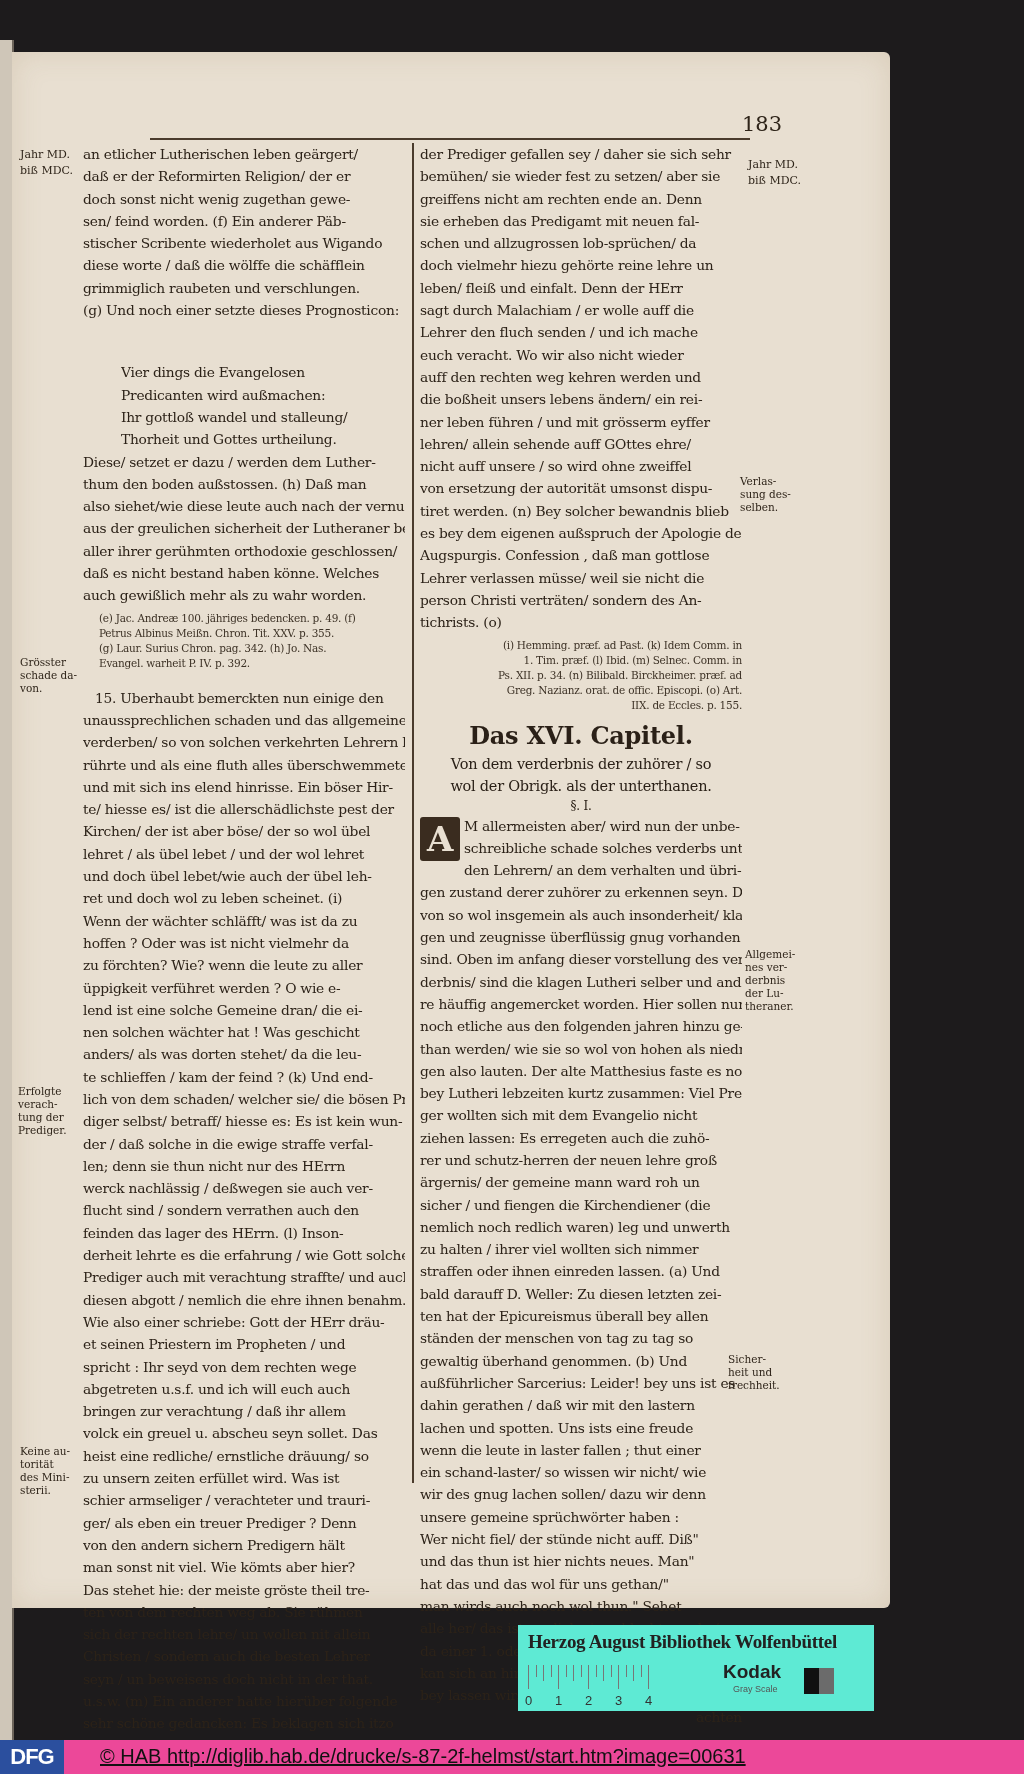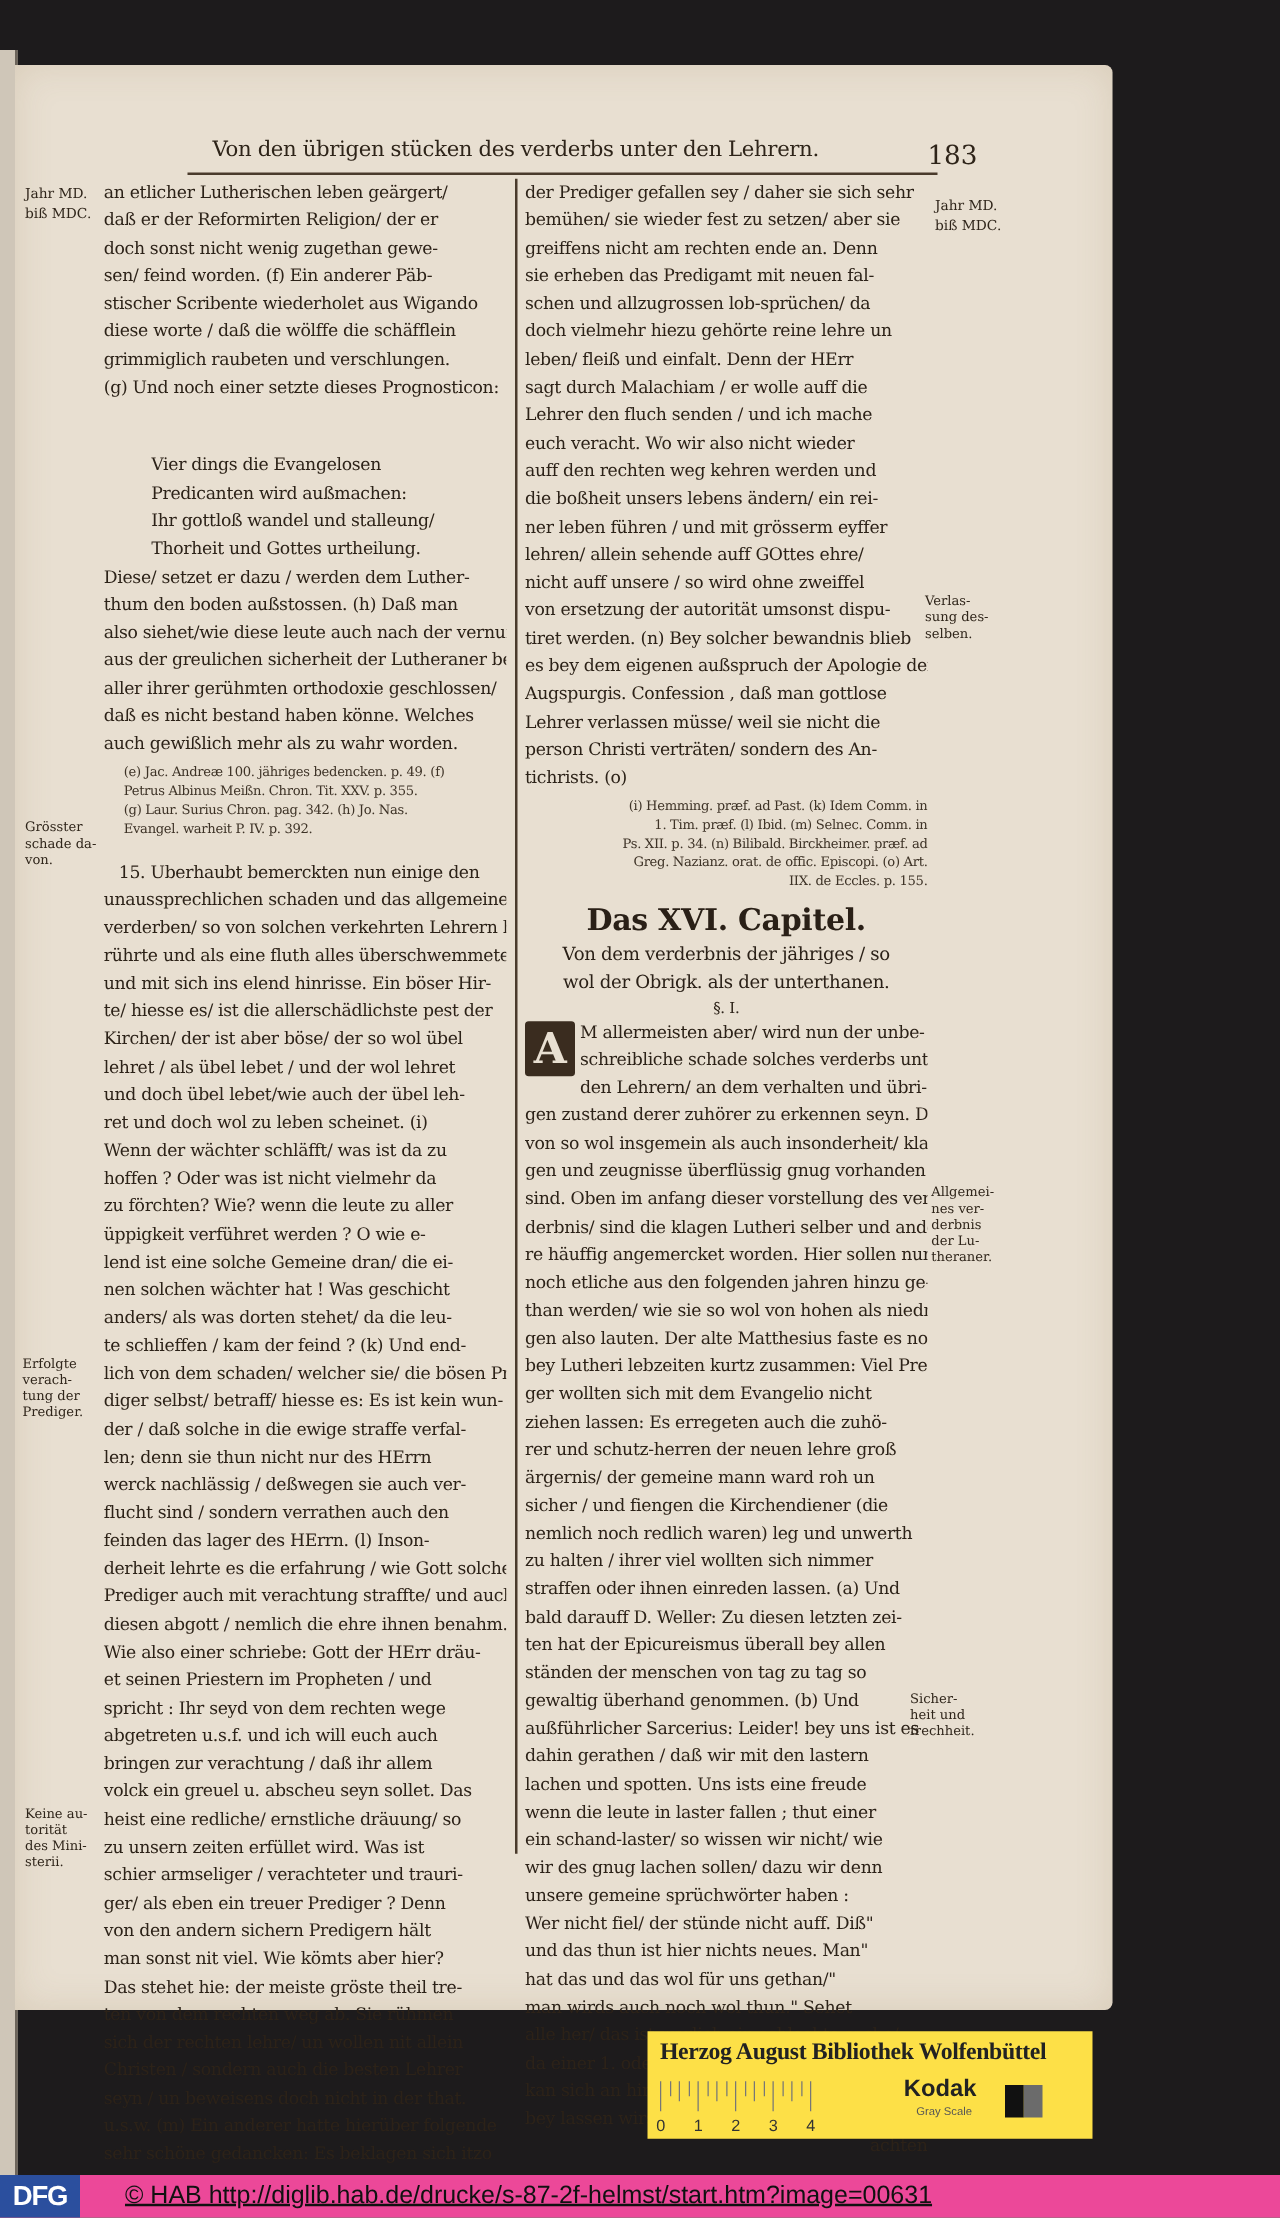--- a/index.html
+++ b/index.html
@@ -15,42 +15,41 @@
   .col-right{left:420px;top:143px;width:322px;}
   .rule{position:absolute;left:412px;top:143px;width:1.5px;height:1340px;background:#4a3b2c;}
   .fn{font-size:10.5px;line-height:15px;color:#3d3226;padding-left:16px;}
   .fn .line{white-space:nowrap;}
   .margin-note{position:absolute;font-size:10.5px;line-height:13px;color:#2f251a;}
   .chapter-title{font-size:24px;line-height:34px;text-align:center;font-weight:bold;color:#2a2017;}
   .chapter-sub{font-size:14.5px;line-height:22px;text-align:center;color:#2a2017;}
   .section-mark{text-align:center;font-size:12px;line-height:18px;}
   .dropcap{float:left;width:40px;height:44px;margin:2px 4px 0 0;background:#3a2c1f;color:#e8dfd1;font-size:34px;line-height:44px;text-align:center;font-weight:bold;border-radius:3px;}
   .catchword{text-align:right;}
-  .target-card{position:absolute;left:518px;top:1625px;width:356px;height:86px;background:#fde047;}
+  .target-card{position:absolute;left:518px;top:1625px;width:356px;height:86px;background:#5eead4;}
   .card-title{position:absolute;left:10px;top:6px;font-family:"Liberation Serif",serif;font-weight:bold;font-size:19px;color:#222;letter-spacing:-0.3px;}
   .ruler{position:absolute;left:10px;top:40px;width:130px;height:44px;}
   .tick{position:absolute;top:0;width:1px;background:#777;}
   .ruler-label{position:absolute;top:28px;font-family:"Liberation Sans",sans-serif;font-size:13px;color:#333;}
   .kodak{position:absolute;left:205px;top:36px;font-family:"Liberation Sans",sans-serif;font-weight:bold;font-size:19px;color:#222;}
   .kodak-sub{position:absolute;left:215px;top:59px;font-family:"Liberation Sans",sans-serif;font-size:9px;color:#555;}
   .gray-swatch{position:absolute;left:286px;top:43px;width:30px;height:26px;display:flex;}
   .gray-swatch span{flex:1;}
   .footer{position:absolute;left:0;top:1740px;width:1024px;height:34px;background:#ec4899;}
   .dfg-logo{position:absolute;left:0;top:0;width:64px;height:34px;background:#2b4f9e;color:#fff;font-family:"Liberation Sans",sans-serif;font-weight:bold;font-size:22px;line-height:34px;text-align:center;letter-spacing:-1px;}
   .copyright{position:absolute;left:100px;top:5px;font-family:"Liberation Sans",sans-serif;font-size:20px;color:#111;text-decoration:underline;}
 </style>
 </head>
 <body>
 
 <div class="binding"></div>
 
 <div class="page"></div>
 
 <div class="header">
-  <span class="running-head">Von den übrigen stücken des verderbs unter den Lehrern.</span>
   <span class="page-number">183</span>
 </div>
 
 <div class="rule"></div>
 
 <div class="margin-note" style="left:20px;top:147px;font-size:11px;line-height:16px;">
   <div>Jahr MD.</div>
   <div>biß MDC.</div>
 </div>
 <div class="margin-note" style="left:748px;top:157px;font-size:11px;line-height:16px;">
@@ -202,21 +201,21 @@
     <div class="line">tichrists. (o)</div>
   </div>
   <div class="fn" style="margin:4px 0 6px;text-align:right;">
     <div class="line">(i) Hemming. præf. ad Past. (k) Idem Comm. in</div>
     <div class="line">1. Tim. præf. (l) Ibid. (m) Selnec. Comm. in</div>
     <div class="line">Ps. XII. p. 34. (n) Bilibald. Birckheimer. præf. ad</div>
     <div class="line">Greg. Nazianz. orat. de offic. Episcopi. (o) Art.</div>
     <div class="line">IIX. de Eccles. p. 155.</div>
   </div>
   <div class="chapter-title">Das XVI. Capitel.</div>
-  <div class="chapter-sub">Von dem verderbnis der jähriges / so</div>
+  <div class="chapter-sub">Von dem verderbnis der zuhörer / so</div>
   <div class="chapter-sub">wol der Obrigk. als der unterthanen.</div>
   <div class="section-mark">§. I.</div>
   <div>
     <div class="dropcap">A</div>
     <div class="line">M allermeisten aber/ wird nun der unbe-</div>
     <div class="line">schreibliche schade solches verderbs unter</div>
     <div class="line">den Lehrern/ an dem verhalten und übri-</div>
     <div class="line" style="clear:both;">gen zustand derer zuhörer zu erkennen seyn. Da-</div>
     <div class="line">von so wol insgemein als auch insonderheit/ kla-</div>
     <div class="line">gen und zeugnisse überflüssig gnug vorhanden</div>

